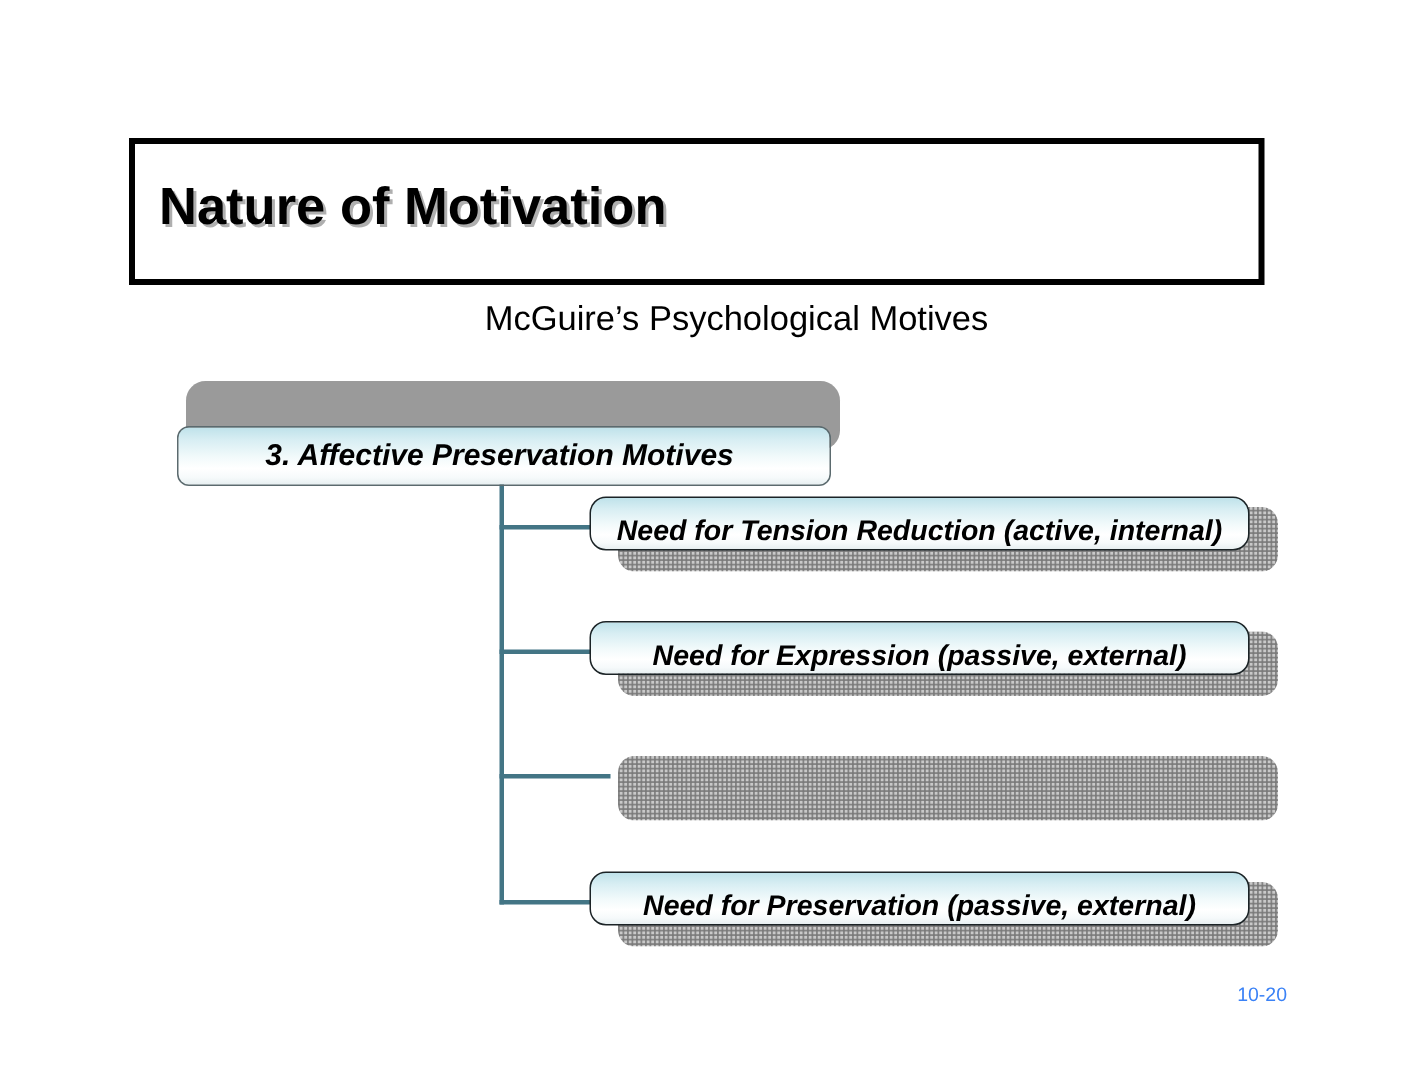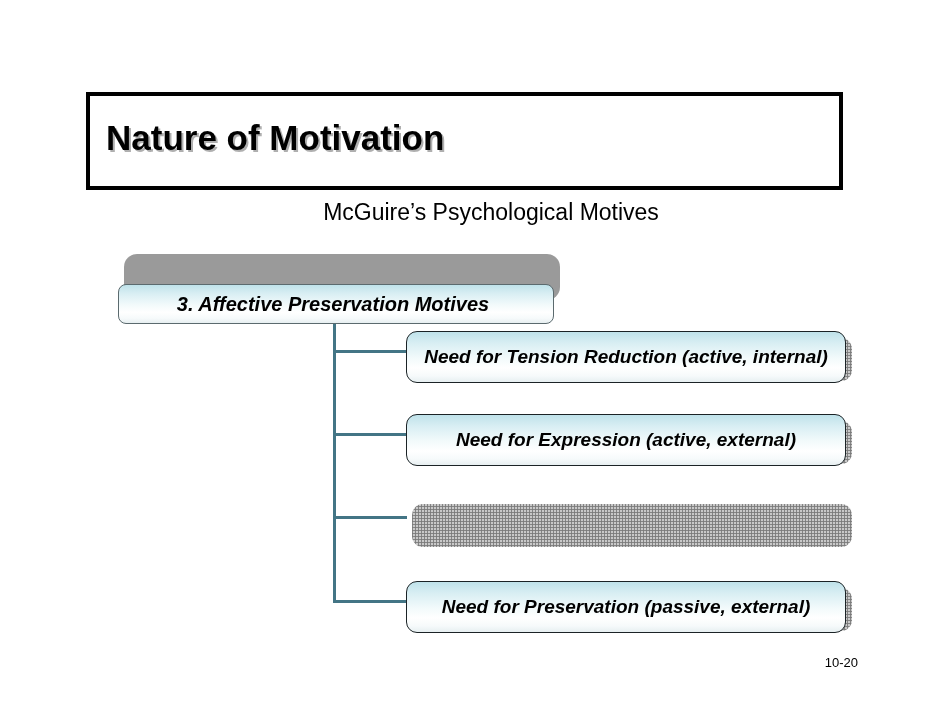--- a/index.html
+++ b/index.html
@@ -107,23 +107,24 @@
     top: 254px;
     width: 436px;
     height: 46px;
     border-radius: 13px;
     background: #9a9a9a;
     z-index: 2;
   }
 
   
   .leaf-box {
-    left: 406px;
+    left: 393px;
     width: 440px;
-    height: 52px;
+    height: 36px;
+    align-items: flex-end;
   }
   .leaf-shadow {
     position: absolute;
     left: 412px;
     width: 440px;
     height: 43px;
     border-radius: 11px;
     z-index: 2;
     background-color: #c9c9c9;
     background-image:
@@ -149,21 +150,21 @@
     width: 74px;
     height: 3px;
   }
 
   
   #page-number {
     position: absolute;
     right: 84px;
     top: 655px;
     font-size: 13px;
-    color: #000000;
+    color: #3b82f6;
     white-space: nowrap;
   }
 </style>
 </head>
 <body>
 
 <div id="slide">
 
   <div id="title-box">
     <div id="title-text">Nature of Motivation</div>
@@ -182,21 +183,21 @@
     <span class="gtext">3. Affective Preservation Motives</span>
   </div>
 
   <div class="leaf-shadow" style="top:338px"></div>
   <div class="gbox leaf-box" style="top:331px">
     <span class="gtext">Need for Tension Reduction (active, internal)</span>
   </div>
 
   <div class="leaf-shadow" style="top:421px"></div>
   <div class="gbox leaf-box" style="top:414px">
-    <span class="gtext">Need for Expression (active, external)</span>
+    <span class="gtext">Need for Expression (passive, external)</span>
   </div>
 
   <div class="leaf-shadow" style="top:504px"></div>
 
   <div class="leaf-shadow" style="top:588px"></div>
   <div class="gbox leaf-box" style="top:581px">
     <span class="gtext">Need for Preservation (passive, external)</span>
   </div>
 
   <div id="page-number">10-20</div>

